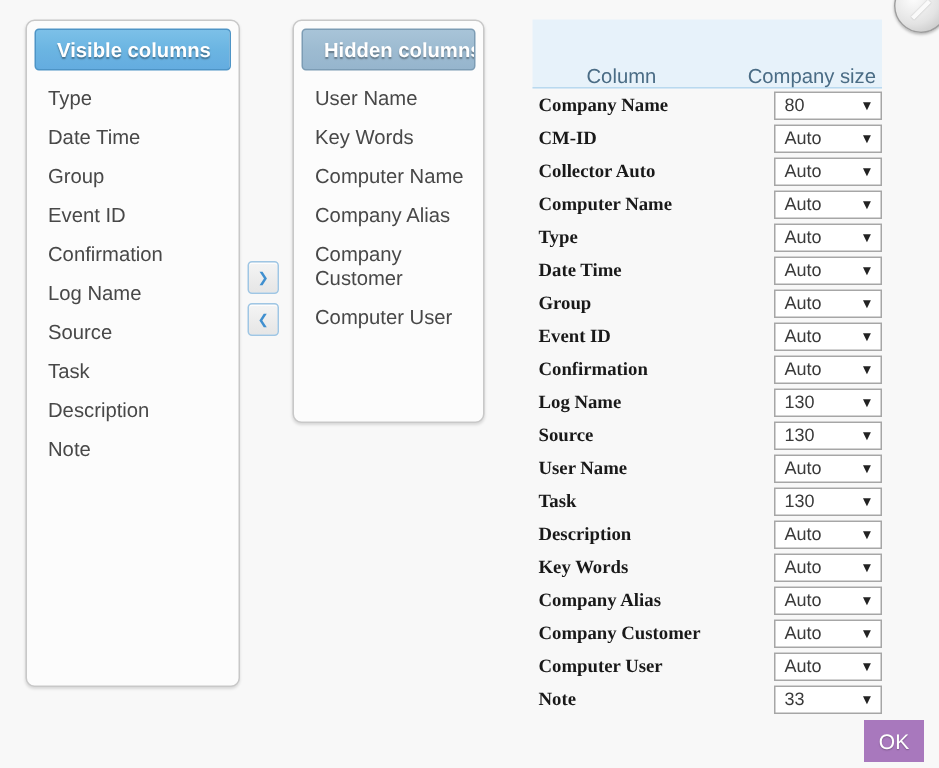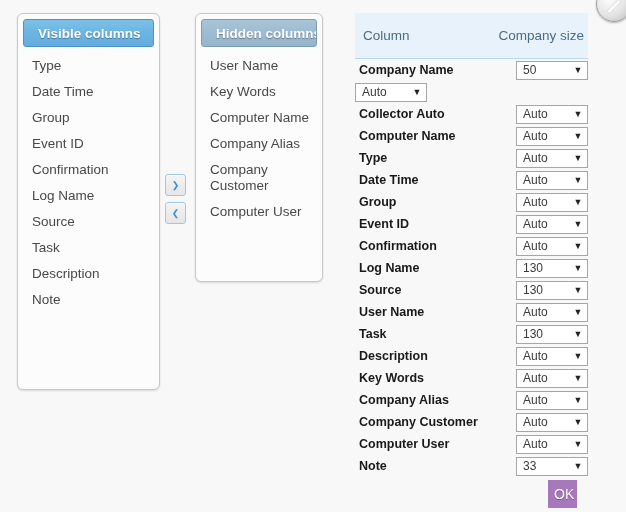--- a/index.html
+++ b/index.html
@@ -46,21 +46,21 @@
     background: #fcfcfc;
     border: 1px solid #c8c8c8;
     border-radius: 6px;
     box-shadow: 0 1px 2px rgba(0,0,0,.13);
     box-sizing: border-box;
   }
   #visible-panel {
     left: 17px;
     top: 13px;
     width: 143px;
-    height: 377px;
+    height: 445px;
   }
   #hidden-panel {
     left: 195px;
     top: 13px;
     width: 128px;
     height: 269px;
   }
 
   .panel-header {
     margin: 5px 5px 0 5px;
@@ -120,25 +120,26 @@
 
   
   #column-table {
     position: absolute;
     left: 355px;
     top: 13px;
     width: 233px;
   }
   #column-table-head {
     display: flex;
-    align-items: center;
+    align-items: flex-end;
     height: 46px;
     background: #e7f2fa;
     border-bottom: 1px solid #b9d9ef;
     box-sizing: border-box;
+    padding-left: 28px;
   }
   #column-table-head .th-col {
     flex: 1;
     padding-left: 8px;
     font-size: 13.5px;
     color: #4a6c85;
   }
   #column-table-head .th-size {
     padding-right: 4px;
     font-size: 13.5px;
@@ -151,20 +152,21 @@
     align-items: center;
     height: 22px;
   }
   .table-row .cell-label {
     flex: 1;
     font-size: 12.5px;
     font-weight: bold;
     color: #191919;
     padding-left: 4px;
     white-space: nowrap;
+    font-family: Liberation Serif, serif;
   }
   .cell-select {
     width: 72px;
     height: 19px;
     box-sizing: border-box;
     border: 1px solid #a6a6a6;
     background: #ffffff;
     display: flex;
     align-items: center;
     font-size: 12px;
@@ -183,23 +185,23 @@
     width: 18px;
     text-align: center;
     font-size: 9px;
     color: #222;
     line-height: 17px;
   }
 
   
   #ok-button {
     position: absolute;
-    left: 548px;
+    left: 576px;
     top: 480px;
-    width: 29px;
+    width: 40px;
     height: 28px;
     background: #a878bd;
     border: none;
     color: #ffffff;
     font-size: 14px;
     font-family: "Liberation Sans", sans-serif;
     cursor: pointer;
     text-shadow: 0 1px 1px rgba(0,0,0,.3);
     box-sizing: border-box;
   }
@@ -248,25 +250,26 @@
 
 <div id="column-table">
   <div id="column-table-head">
     <div class="th-col">Column</div>
     <div class="th-size">Company size</div>
   </div>
   <div id="column-table-body">
       <div class="table-row">
         <div class="cell-label">Company Name</div>
         <div class="cell-select">
-          <span class="sel-value">50</span>
-          <span class="sel-arrow">▼</span>
-        </div>
-      </div>
-      <div class="table-row">
+          <span class="sel-value">80</span>
+          <span class="sel-arrow">▼</span>
+        </div>
+      </div>
+      <div class="table-row">
+        <div class="cell-label">CM-ID</div>
         <div class="cell-select">
           <span class="sel-value">Auto</span>
           <span class="sel-arrow">▼</span>
         </div>
       </div>
       <div class="table-row">
         <div class="cell-label">Collector Auto</div>
         <div class="cell-select">
           <span class="sel-value">Auto</span>
           <span class="sel-arrow">▼</span>

